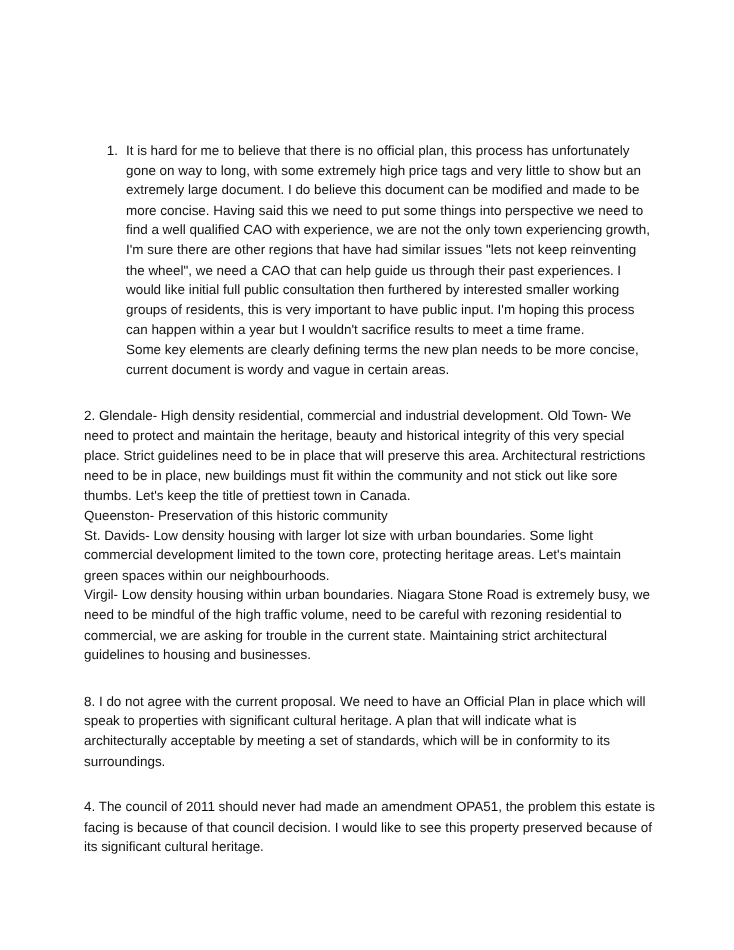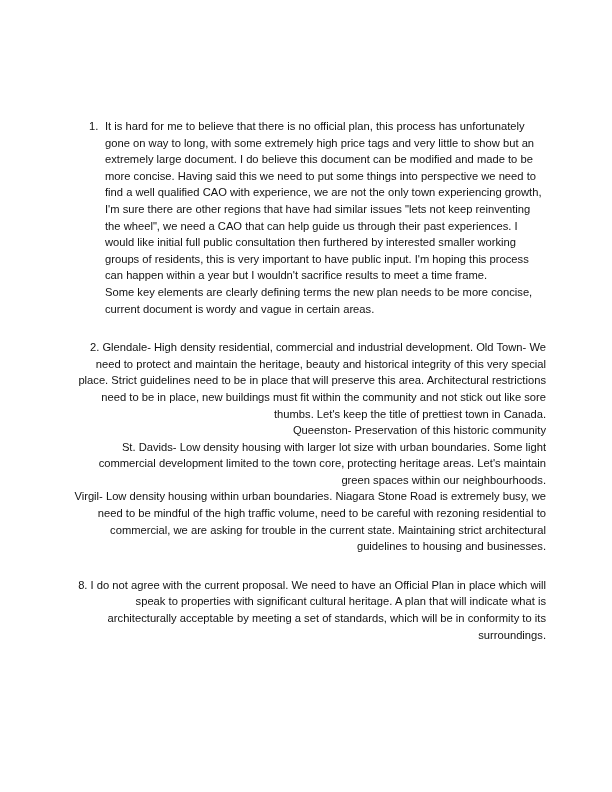--- a/index.html
+++ b/index.html
@@ -59,21 +59,21 @@
   .numbered-item .item-text {
     display: block;
     white-space: pre-line;
   }
   .para {
     font-size: 11.2px;
     line-height: 16.6px;
     color: #111111;
     margin: 0;
     white-space: pre-line;
-    text-align: right;
+    text-align: left;
   }
   .para-block {
     margin-top: 22px;
   }
   .list-block {
     margin-top: 0;
   }
 </style>
 </head>
 <body>
@@ -90,15 +90,16 @@
       </li>
     </ol>
 
     <p class="para para-block">2.	Glendale- High density residential, commercial and industrial development. Old Town- We need to protect and maintain the heritage, beauty and historical integrity of this very special place.  Strict guidelines need to be in place that will preserve this area.  Architectural restrictions need to be in place, new buildings must fit within the community and not stick out like sore thumbs.  Let's keep the title of prettiest town in Canada.
 Queenston- Preservation of this historic community
 St. Davids- Low density housing with larger lot size with urban boundaries.  Some light commercial development limited to the town core, protecting heritage areas.  Let's maintain green spaces within our neighbourhoods.
 Virgil- Low density housing within urban boundaries.  Niagara Stone Road is extremely busy, we need to be mindful of the high traffic volume, need to be careful with rezoning residential to commercial, we are asking for trouble in the current state.  Maintaining strict architectural guidelines to housing and businesses.</p>
 
     <p class="para para-block">8.  I do not agree with the current proposal.  We need to have an Official Plan in place which will speak to properties with significant cultural heritage.  A plan that will indicate what is architecturally acceptable by meeting a set of standards, which will be in conformity to its surroundings.</p>
 
+    <p class="para para-block">4.  The council of 2011 should never had made an amendment OPA51, the problem this estate is facing is because of that council decision.  I would like to see this property preserved because of its significant cultural heritage.</p>
 
   </div>
 </div>
 
 </body></html>

